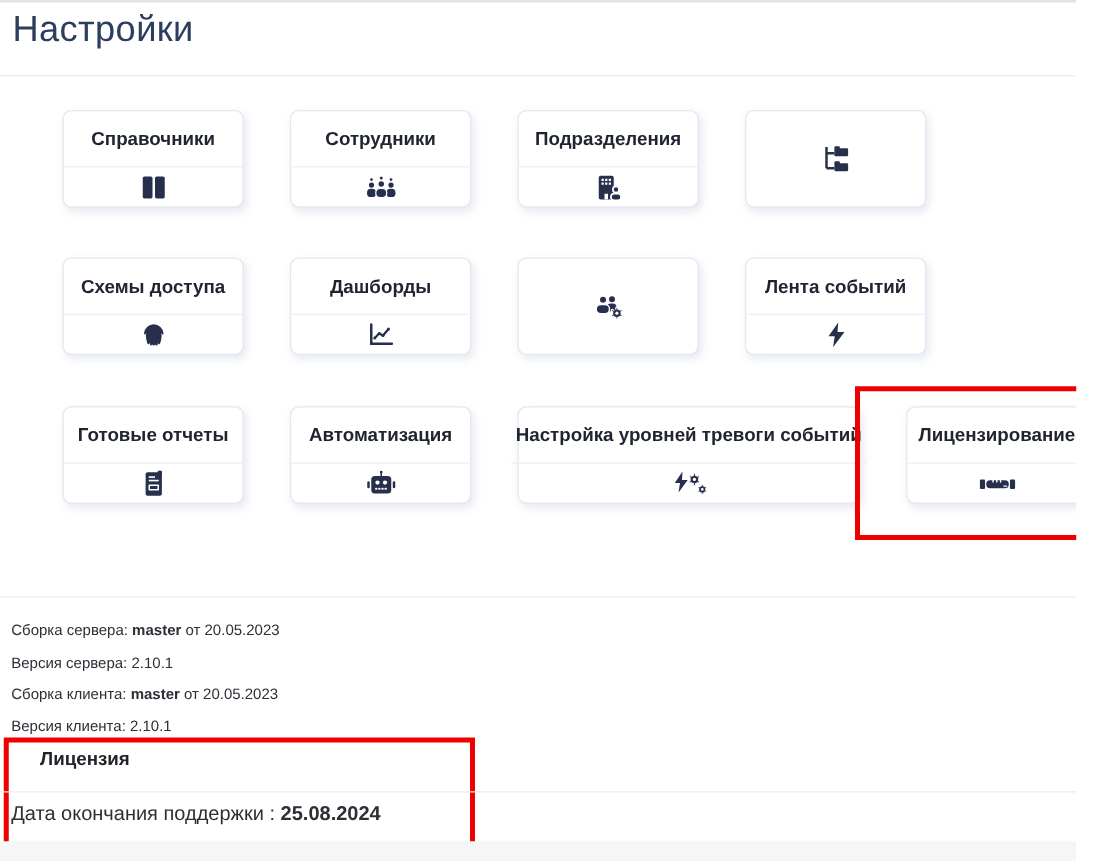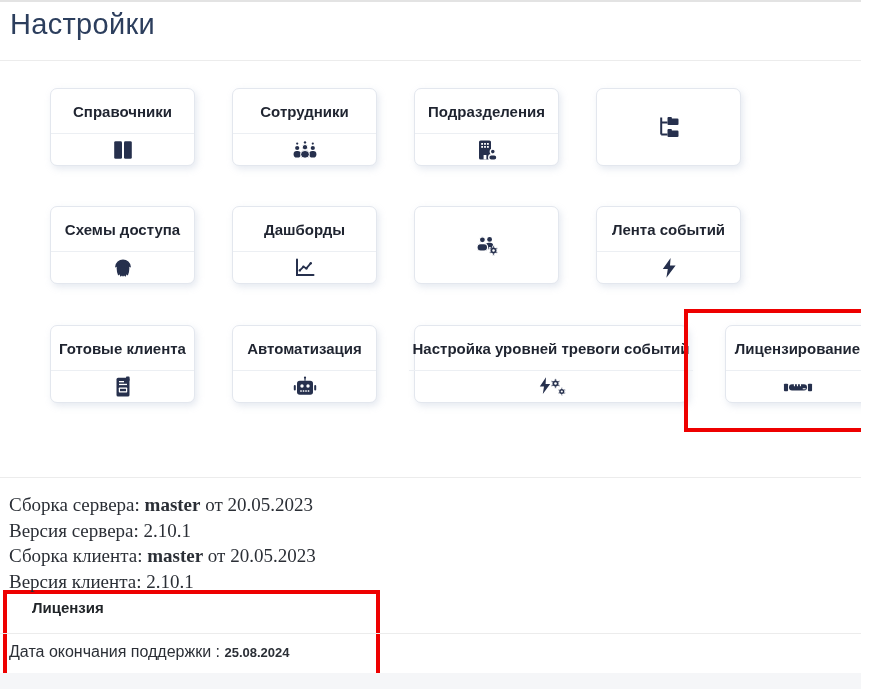--- a/index.html
+++ b/index.html
@@ -33,26 +33,26 @@
   .card-icon svg { fill:#26304d; }
 
   .hl { position:absolute; border:4px solid #ee0000; pointer-events:none; }
   #hl-card    { left:684px; top:309px; width:182px; height:123px; }
   #hl-license { left:3px;   top:590px; width:377px; height:88px; }
 
   .section-heading { position:absolute; left:10px; font-size:15px; font-weight:700; color:#212529; }
   #version-heading { top:448px; }
   #license-heading { top:599px;margin-left:22px; }
 
-  .version-lines { position:absolute; left:9px; top:492px; font-size:19px; color:#2b2f36;
-                   line-height:25.5px;font-family:Liberation Serif, serif; }
+  .version-lines { position:absolute; left:9px; top:492px; font-size:12px; color:#2b2f36;
+                   line-height:25.5px; }
   .version-lines b { font-weight:700; }
 
   .support-line { position:absolute; left:9px; top:643px; font-size:16px; color:#2b2f36; }
-  .support-line b { font-size:13px; }
+  .support-line b { font-size:16px; }
 
   .bottom-strip { position:absolute; left:0; right:0; top:673px; height:16px; background:#f5f6f8; }
 </style>
 </head>
 <body>
 
 <div id="app">
   <div class="topbar"></div>
 
   <div class="page-title">Настройки</div>
@@ -161,21 +161,21 @@
       <div class="card-icon">
         <svg width="24" height="22" viewBox="0 0 24 22">
           <path d="M13.6 1 L5.8 12 H10.8 L9.4 20.8 L18.6 8.6 H13 Z"></path>
         </svg>
       </div>
     </div>
   </div>
 
   <div class="cards-row" id="row3">
     <div class="card">
-      <div class="card-label">Готовые клиента</div>
+      <div class="card-label">Готовые отчеты</div>
       <div class="card-icon">
         <svg width="24" height="22" viewBox="0 0 24 22">
           <rect x="15" y="0.6" width="3.6" height="4.4" rx="0.8"></rect>
           <rect x="13.9" y="0.4" width="0.9" height="5" fill="#fff"></rect>
           <rect x="5.5" y="1.8" width="13" height="18.8" rx="1.6"></rect>
           <rect x="8" y="5" width="5" height="1.3" fill="#fff"></rect>
           <rect x="8" y="7.8" width="8" height="1.3" fill="#fff"></rect>
           <rect x="7.8" y="11.6" width="8.4" height="4.8" rx="0.6" fill="#fff"></rect>
           <rect x="9" y="12.8" width="6" height="2.4"></rect>
         </svg>

